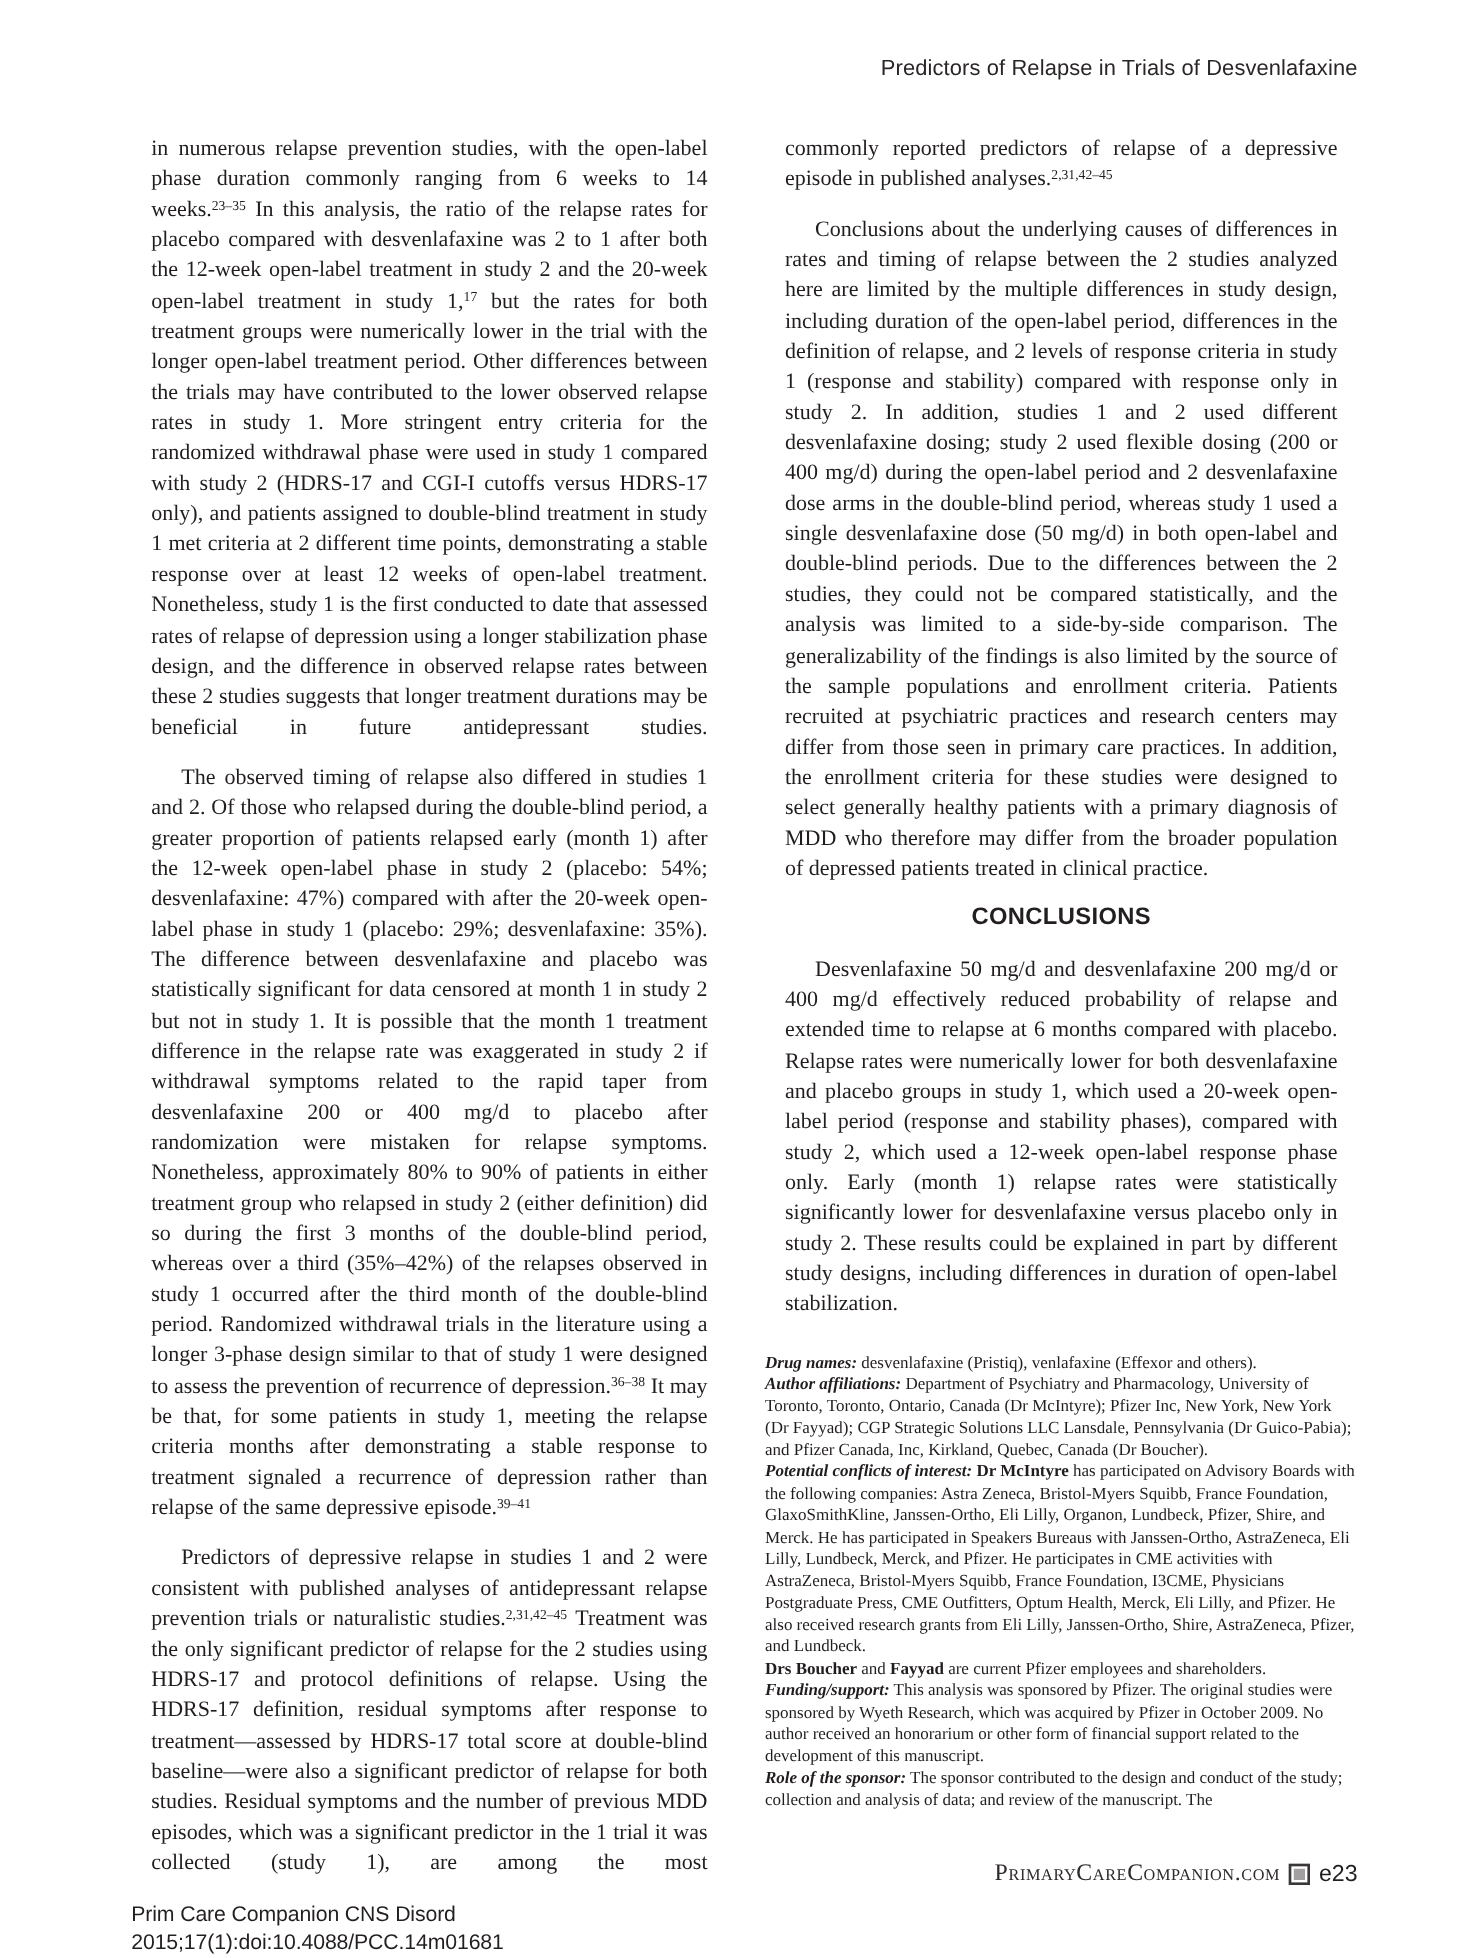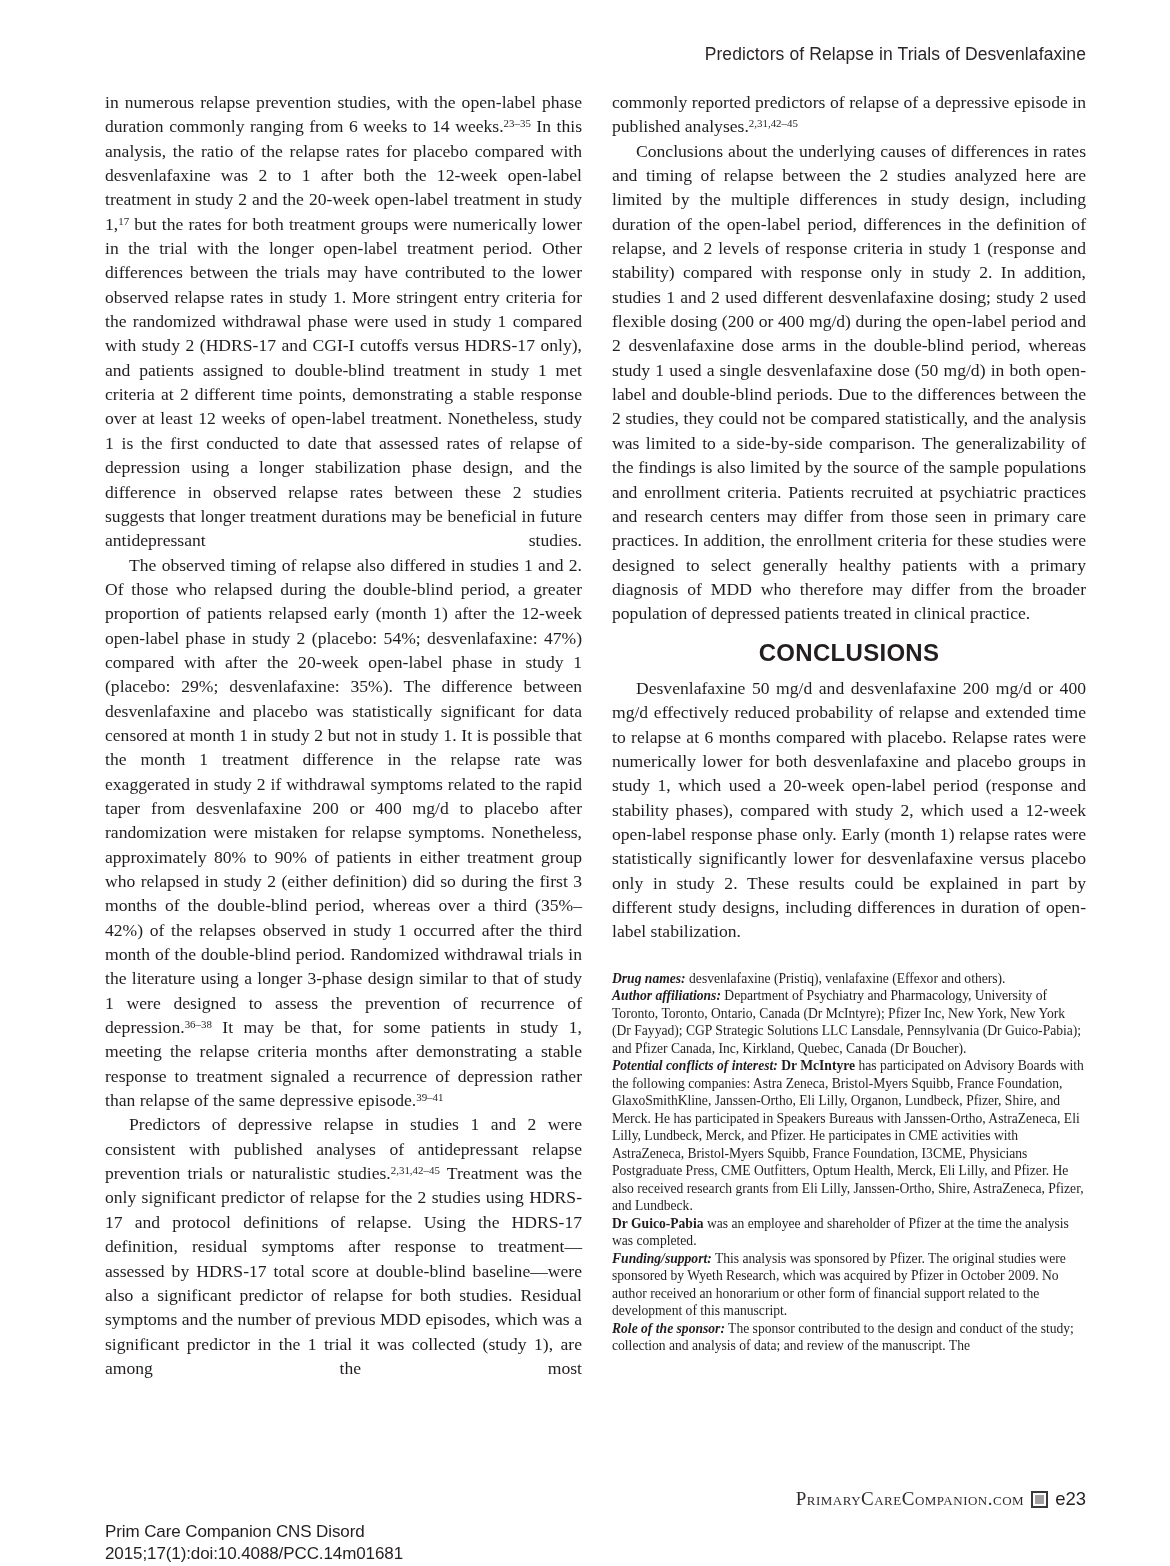--- a/index.html
+++ b/index.html
@@ -15,29 +15,29 @@
     font-family:"Liberation Sans",sans-serif;
     font-size:17.5px;color:#2a2627;letter-spacing:0.1px;
   }
   .columns{
     position:absolute;top:90px;left:105px;width:981px;
     display:flex;gap:30px;
   }
   .col{font-family:"Liberation Serif",serif;font-size:17.6px;line-height:24.35px;text-align:justify;color:#211d1e;}
   .col-left{width:477px;}
   .col-right{width:474px;}
-  .para{margin:0;}
+  .para{margin:16px;}
   .para.indent{text-indent:24px;}
   .para.cont-end{text-align-last:justify;}
   sup{font-size:0.62em;line-height:0;vertical-align:baseline;position:relative;top:-0.45em;}
   .b{font-weight:bold;}
   .bi{font-weight:bold;font-style:italic;}
   .section-heading{
     font-family:"Liberation Sans",sans-serif;
-    font-size:24px;font-weight:bold;letter-spacing:0.3px;
+    font-size:19px;font-weight:bold;letter-spacing:0.3px;
     text-align:center;margin:15px 0 11px 0;color:#231f20;
   }
   .footnotes{margin-top:26px;}
   .fn{
     margin:0;font-size:13.6px;line-height:17.5px;text-align:left;
     font-family:"Liberation Serif",serif;color:#211d1e;
   }
   .footer-left{
     position:absolute;left:105px;top:1521px;
     font-family:"Liberation Sans",sans-serif;
@@ -82,21 +82,21 @@
       <p class="para indent"><span>Conclusions about the underlying causes of differences in rates and timing of relapse between the 2 studies analyzed here are limited by the multiple differences in study design, including duration of the open-label period, differences in the definition of relapse, and 2 levels of response criteria in study 1 (response and stability) compared with response only in study 2. In addition, studies 1 and 2 used different desvenlafaxine dosing; study 2 used flexible dosing (200 or 400 mg/d) during the open-label period and 2 desvenlafaxine dose arms in the double-blind period, whereas study 1 used a single desvenlafaxine dose (50 mg/d) in both open-label and double-blind periods. Due to the differences between the 2 studies, they could not be compared statistically, and the analysis was limited to a side-by-side comparison. The generalizability of the findings is also limited by the source of the sample populations and enrollment criteria. Patients recruited at psychiatric practices and research centers may differ from those seen in primary care practices. In addition, the enrollment criteria for these studies were designed to select generally healthy patients with a primary diagnosis of MDD who therefore may differ from the broader population of depressed patients treated in clinical practice.</span></p>
 
       <h2 class="section-heading">CONCLUSIONS</h2>
 
       <p class="para indent"><span>Desvenlafaxine 50 mg/d and desvenlafaxine 200 mg/d or 400 mg/d effectively reduced probability of relapse and extended time to relapse at 6 months compared with placebo. Relapse rates were numerically lower for both desvenlafaxine and placebo groups in study 1, which used a 20-week open-label period (response and stability phases), compared with study 2, which used a 12-week open-label response phase only. Early (month 1) relapse rates were statistically significantly lower for desvenlafaxine versus placebo only in study 2. These results could be explained in part by different study designs, including differences in duration of open-label stabilization.</span></p>
 
       <div class="footnotes">
         <p class="fn"><span class="bi">Drug names:</span><span> desvenlafaxine (Pristiq), venlafaxine (Effexor and others).</span></p>
         <p class="fn"><span class="bi">Author affiliations:</span><span> Department of Psychiatry and Pharmacology, University of Toronto, Toronto, Ontario, Canada (Dr McIntyre); Pfizer Inc, New York, New York (Dr Fayyad); CGP Strategic Solutions LLC Lansdale, Pennsylvania (Dr Guico-Pabia); and Pfizer Canada, Inc, Kirkland, Quebec, Canada (Dr Boucher).</span></p>
         <p class="fn"><span class="bi">Potential conflicts of interest:</span><span> </span><span class="b">Dr McIntyre</span><span> has participated on Advisory Boards with the following companies: Astra Zeneca, Bristol-Myers Squibb, France Foundation, GlaxoSmithKline, Janssen-Ortho, Eli Lilly, Organon, Lundbeck, Pfizer, Shire, and Merck. He has participated in Speakers Bureaus with Janssen-Ortho, AstraZeneca, Eli Lilly, Lundbeck, Merck, and Pfizer. He participates in CME activities with AstraZeneca, Bristol-Myers Squibb, France Foundation, I3CME, Physicians Postgraduate Press, CME Outfitters, Optum Health, Merck, Eli Lilly, and Pfizer. He also received research grants from Eli Lilly, Janssen-Ortho, Shire, AstraZeneca, Pfizer, and Lundbeck.</span></p>
-        <p class="fn"><span class="b">Dr Guico-Pabia</span><span> was an employee and shareholder of Pfizer at the time the analysis was completed.</span></p>
+        <p class="fn"><span class="b">Drs Boucher</span><span> and </span><span class="b">Fayyad</span><span> are current Pfizer employees and shareholders.</span></p>
         <p class="fn"><span class="bi">Funding/support:</span><span> This analysis was sponsored by Pfizer. The original studies were sponsored by Wyeth Research, which was acquired by Pfizer in October 2009. No author received an honorarium or other form of financial support related to the development of this manuscript.</span></p>
         <p class="fn"><span class="bi">Role of the sponsor:</span><span> The sponsor contributed to the design and conduct of the study; collection and analysis of data; and review of the manuscript. The</span></p>
       </div>
     </div>
 
   </div>
 
   <div class="footer-left">
     <div>Prim Care Companion CNS Disord</div>
     <div>2015;17(1):doi:10.4088/PCC.14m01681</div>

